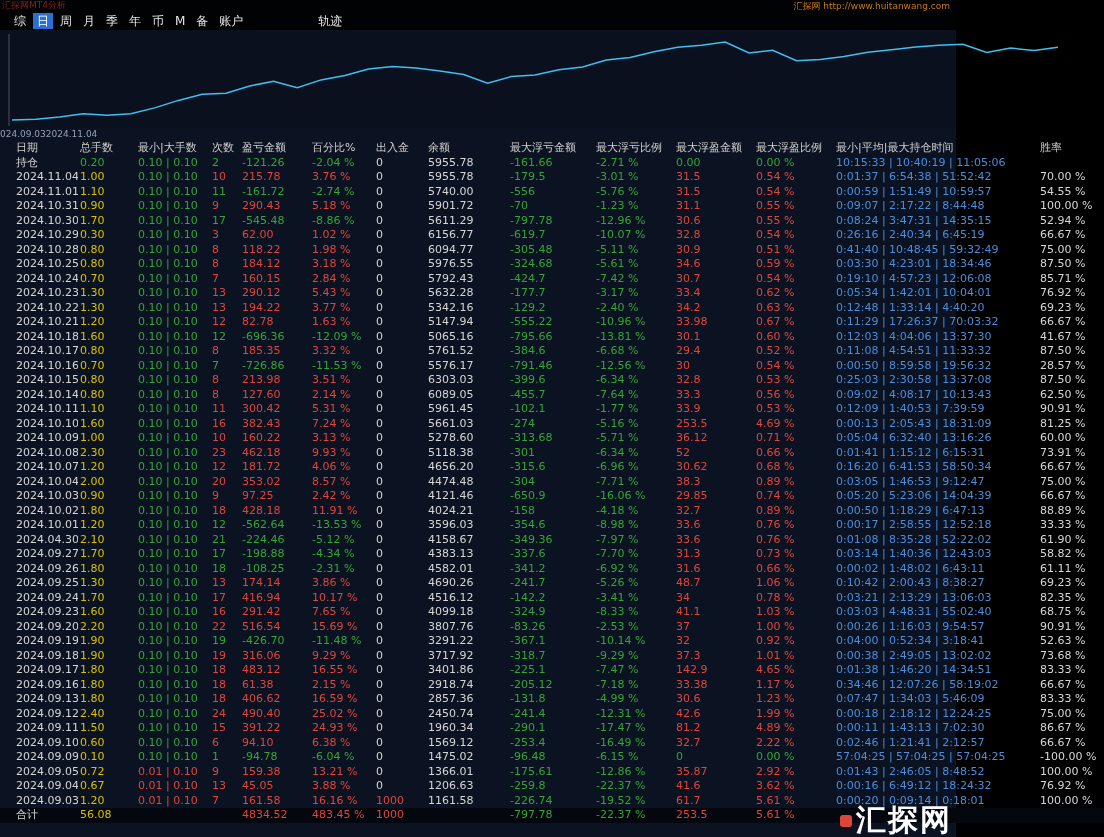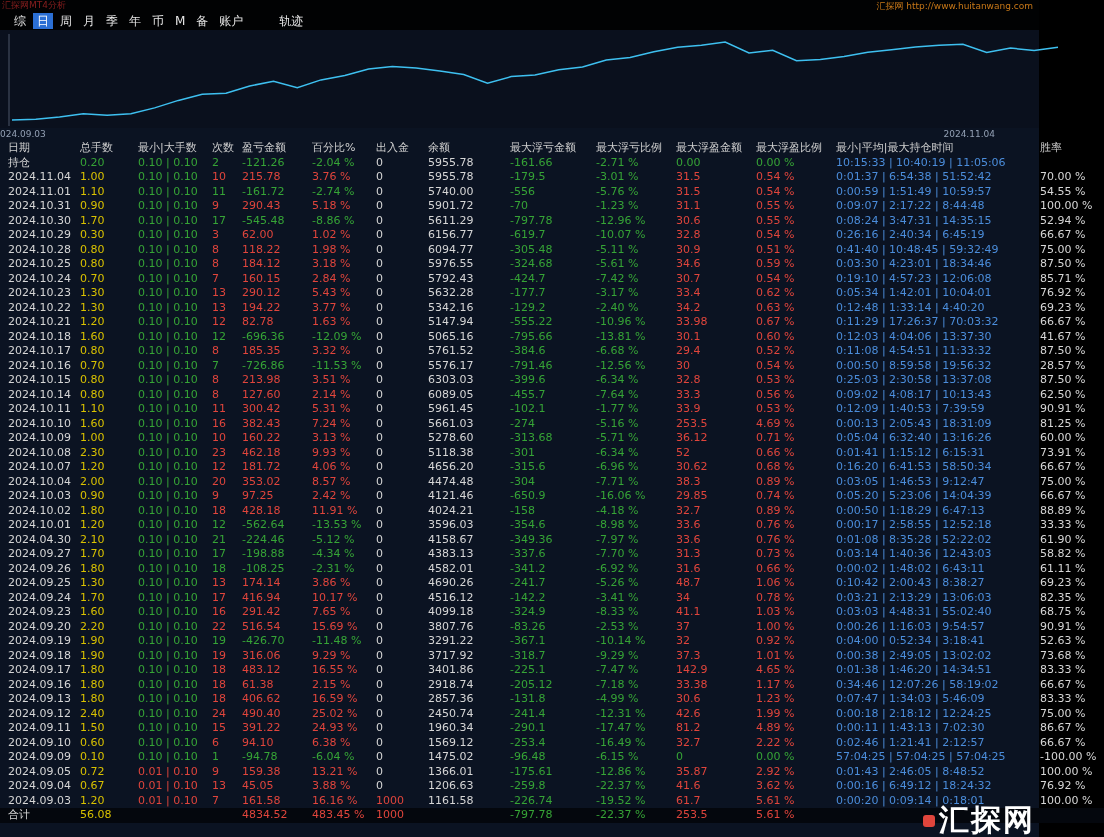--- a/index.html
+++ b/index.html
@@ -2,34 +2,34 @@
 <html style="--red: #e0453c; --green: #36a436; --yellow: #d9c100; --blue: #4b8ddb; --white: #d6d6d6; --sel: #2b6fd4; --note-orange: #c87818; --note-red: #8a1f1f;"><head>
 <meta charset="utf-8">
 <style>
   :root{
     --red:#e0453c; --green:#36a436; --yellow:#d9c100; --blue:#4b8ddb; --white:#d6d6d6;
     --sel:#2b6fd4; --note-orange:#c87818; --note-red:#8a1f1f;
   }
   *{margin:0;padding:0;box-sizing:border-box}
   html,body{width:1104px;height:837px;overflow:hidden;background:#000}
   body{font-family:"DejaVu Sans","Liberation Sans",sans-serif}
-  #app{position:relative;width:1039px;height:837px;background:#0b1322}
+  #app{position:relative;width:956px;height:837px;background:#0b1322}
   .topbar{position:relative;height:30px;background:#010203}
   .note-left{position:absolute;top:-1px;left:2px;font-size:9px;color:var(--note-red);white-space:nowrap}
   .note-right{position:absolute;top:0;right:6px;font-size:9px;color:var(--note-orange);white-space:nowrap}
   .menu{position:absolute;bottom:1px;left:10px;display:flex;gap:3px;align-items:center}
   .menu-item{color:#e6e6e6;font-size:12px;line-height:16px;padding:0 4px;cursor:default}
   .menu-item.selected{background:var(--sel);color:#fff}
-  .menu-trail{margin-left:25px}
+  .menu-trail{margin-left:64px}
   .chart-wrap{background:#0a101d}
   .chart-wrap svg{display:block}
-  .chart-labels{display:flex;justify-content:space-between;height:13px;font-size:9px;line-height:12px;color:#93a0b4;padding:0 44px 0 0;background:#0b1322}
+  .chart-labels{display:flex;height:13px;font-size:9px;line-height:12px;color:#93a0b4;padding:0 44px 0 0;background:#0b1322}
   table.tbl{width:1104px;border-collapse:collapse;table-layout:fixed}
   .tbl td{font-size:11px;line-height:14.5px;height:14.5px;padding:0 2px;white-space:nowrap;overflow:hidden}
-  .tbl td:first-child{padding-left:8px}
+  .tbl td:first-child{padding-left:16px}
   .tbl thead td{color:#cfcfcf}
   .tbl tfoot tr{background:#04070d}
   .w{color:var(--white)} .y{color:var(--yellow)} .r{color:var(--red)} .g{color:var(--green)} .b{color:var(--blue)}
   .watermark{position:absolute;right:4px;bottom:0;display:flex;align-items:center;z-index:9;color:#ffffff;font-weight:bold;font-size:30px;line-height:35px;letter-spacing:2px}
   .wm-logo{display:inline-block;width:12px;height:12px;background:var(--red);border-radius:3px;margin:3px 4px 0 0}
 </style>
 </head>
 <body>
 
 <div id="app">

